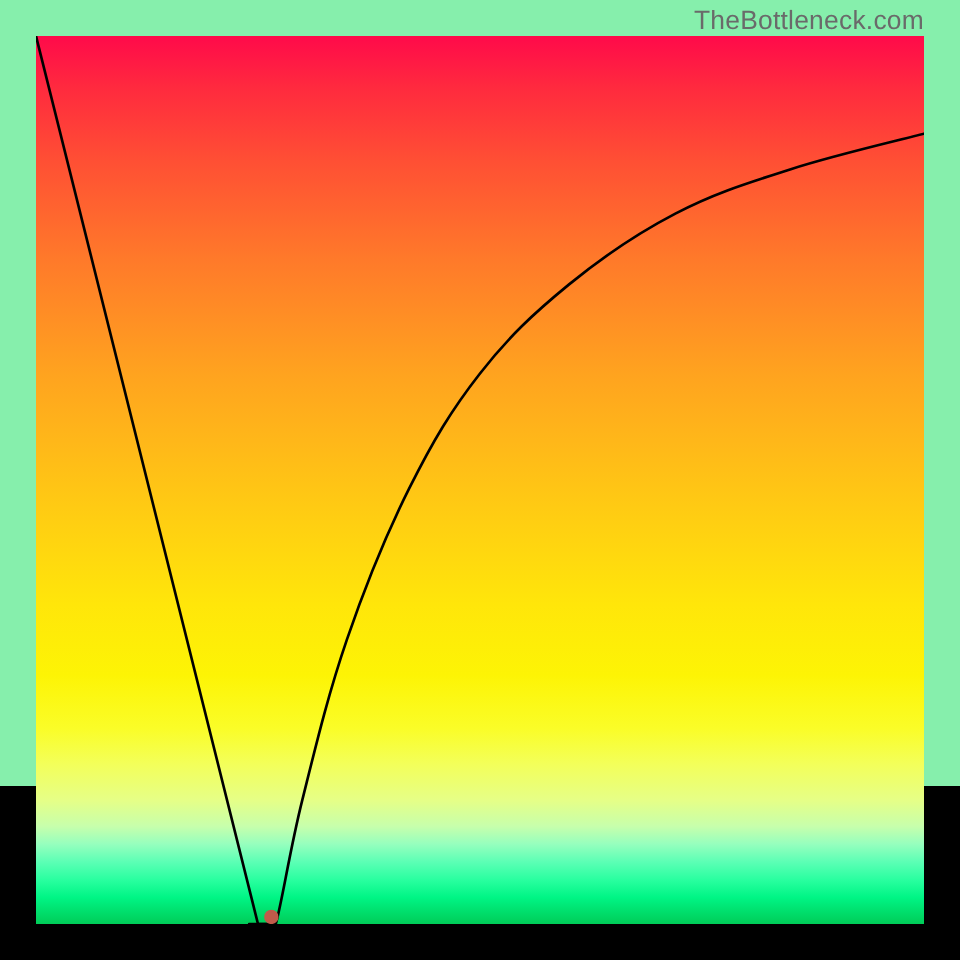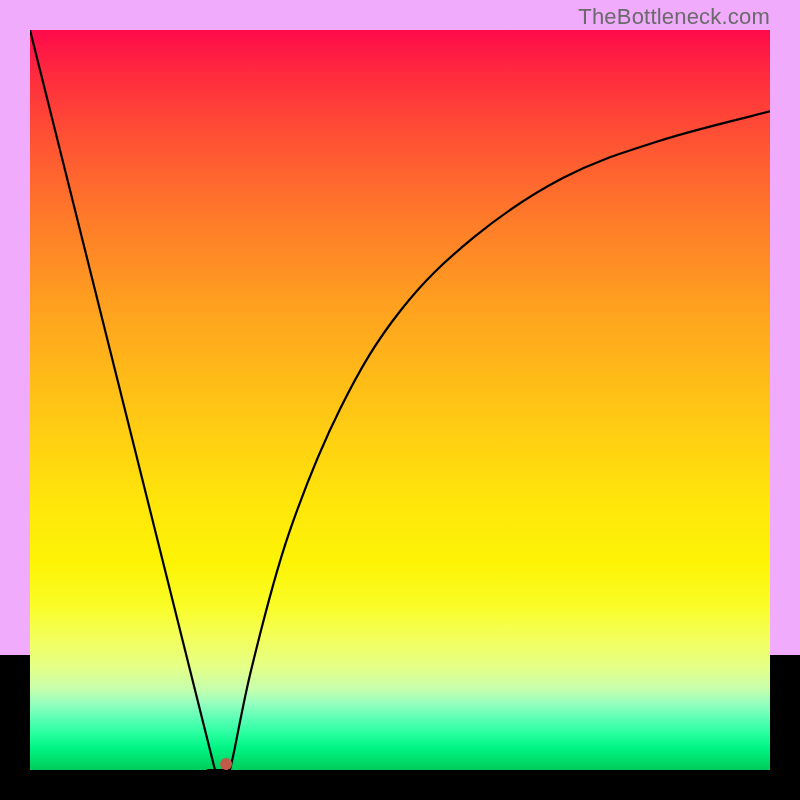--- a/index.html
+++ b/index.html
@@ -8,21 +8,21 @@
     width: 800px;
     height: 800px;
     overflow: hidden;
     background: #000;
     font-family: Arial, Helvetica, sans-serif;
   }
   .frame {
     position: relative;
     width: 800px;
     height: 655px;
-    background: #f0abfc;
+    background: #86efac;
   }
   .plot-area {
     position: absolute;
     left: 30px;
     top: 30px;
     width: 740px;
     height: 740px;
     background: linear-gradient(to bottom,
       #ff0a4a 0%,
       #ff2b3e 6%,

